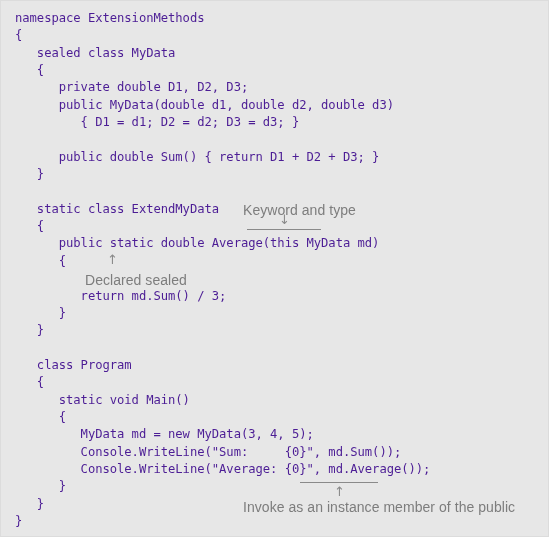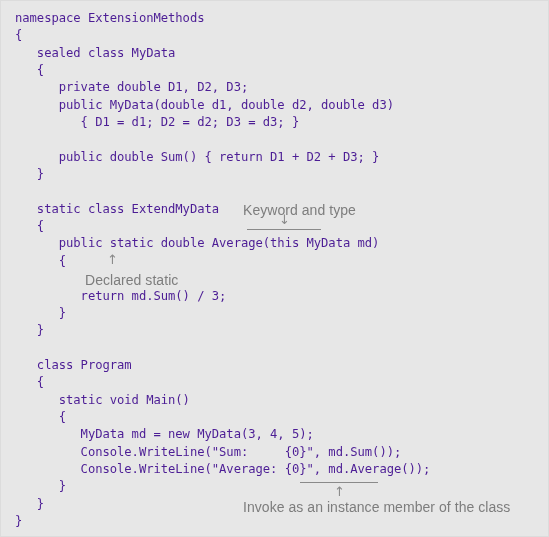--- a/index.html
+++ b/index.html
@@ -74,19 +74,19 @@
 
 <div id="figure">
 
   <pre id="code-block"><div class="code-line">namespace ExtensionMethods</div><div class="code-line">{</div><div class="code-line">   sealed class MyData</div><div class="code-line">   {</div><div class="code-line">      private double D1, D2, D3;</div><div class="code-line">      public MyData(double d1, double d2, double d3)</div><div class="code-line">         { D1 = d1; D2 = d2; D3 = d3; }</div><div class="code-line">&nbsp;</div><div class="code-line">      public double Sum() { return D1 + D2 + D3; }</div><div class="code-line">   }</div><div class="code-line">&nbsp;</div><div class="code-line">   static class ExtendMyData</div><div class="code-line">   {</div><div class="code-line">      public static double Average(this MyData md)</div><div class="code-line">      {</div><div class="code-line">&nbsp;</div><div class="code-line">         return md.Sum() / 3;</div><div class="code-line">      }</div><div class="code-line">   }</div><div class="code-line">&nbsp;</div><div class="code-line">   class Program</div><div class="code-line">   {</div><div class="code-line">      static void Main()</div><div class="code-line">      {</div><div class="code-line">         MyData md = new MyData(3, 4, 5);</div><div class="code-line">         Console.WriteLine("Sum:     {0}", md.Sum());</div><div class="code-line">         Console.WriteLine("Average: {0}", md.Average());</div><div class="code-line">      }</div><div class="code-line">   }</div><div class="code-line">}</div></pre>
 
   <div class="anno-text" id="anno-keyword-type-label">Keyword and type</div>
   <div class="anno-rule" id="anno-keyword-type-rule"></div>
   <div class="anno-arrow" id="anno-keyword-type-arrow">↓</div>
 
   <div class="anno-arrow" id="anno-declared-static-arrow">↑</div>
-  <div class="anno-text" id="anno-declared-static-label">Declared static</div>
+  <div class="anno-text" id="anno-declared-static-label">Declared sealed</div>
 
   <div class="anno-rule" id="anno-invoke-rule"></div>
   <div class="anno-arrow" id="anno-invoke-arrow">↑</div>
-  <div class="anno-text" id="anno-invoke-label">Invoke as an instance member of the class</div>
+  <div class="anno-text" id="anno-invoke-label">Invoke as an instance member of the public</div>
 
 </div>
 
 </body></html>

